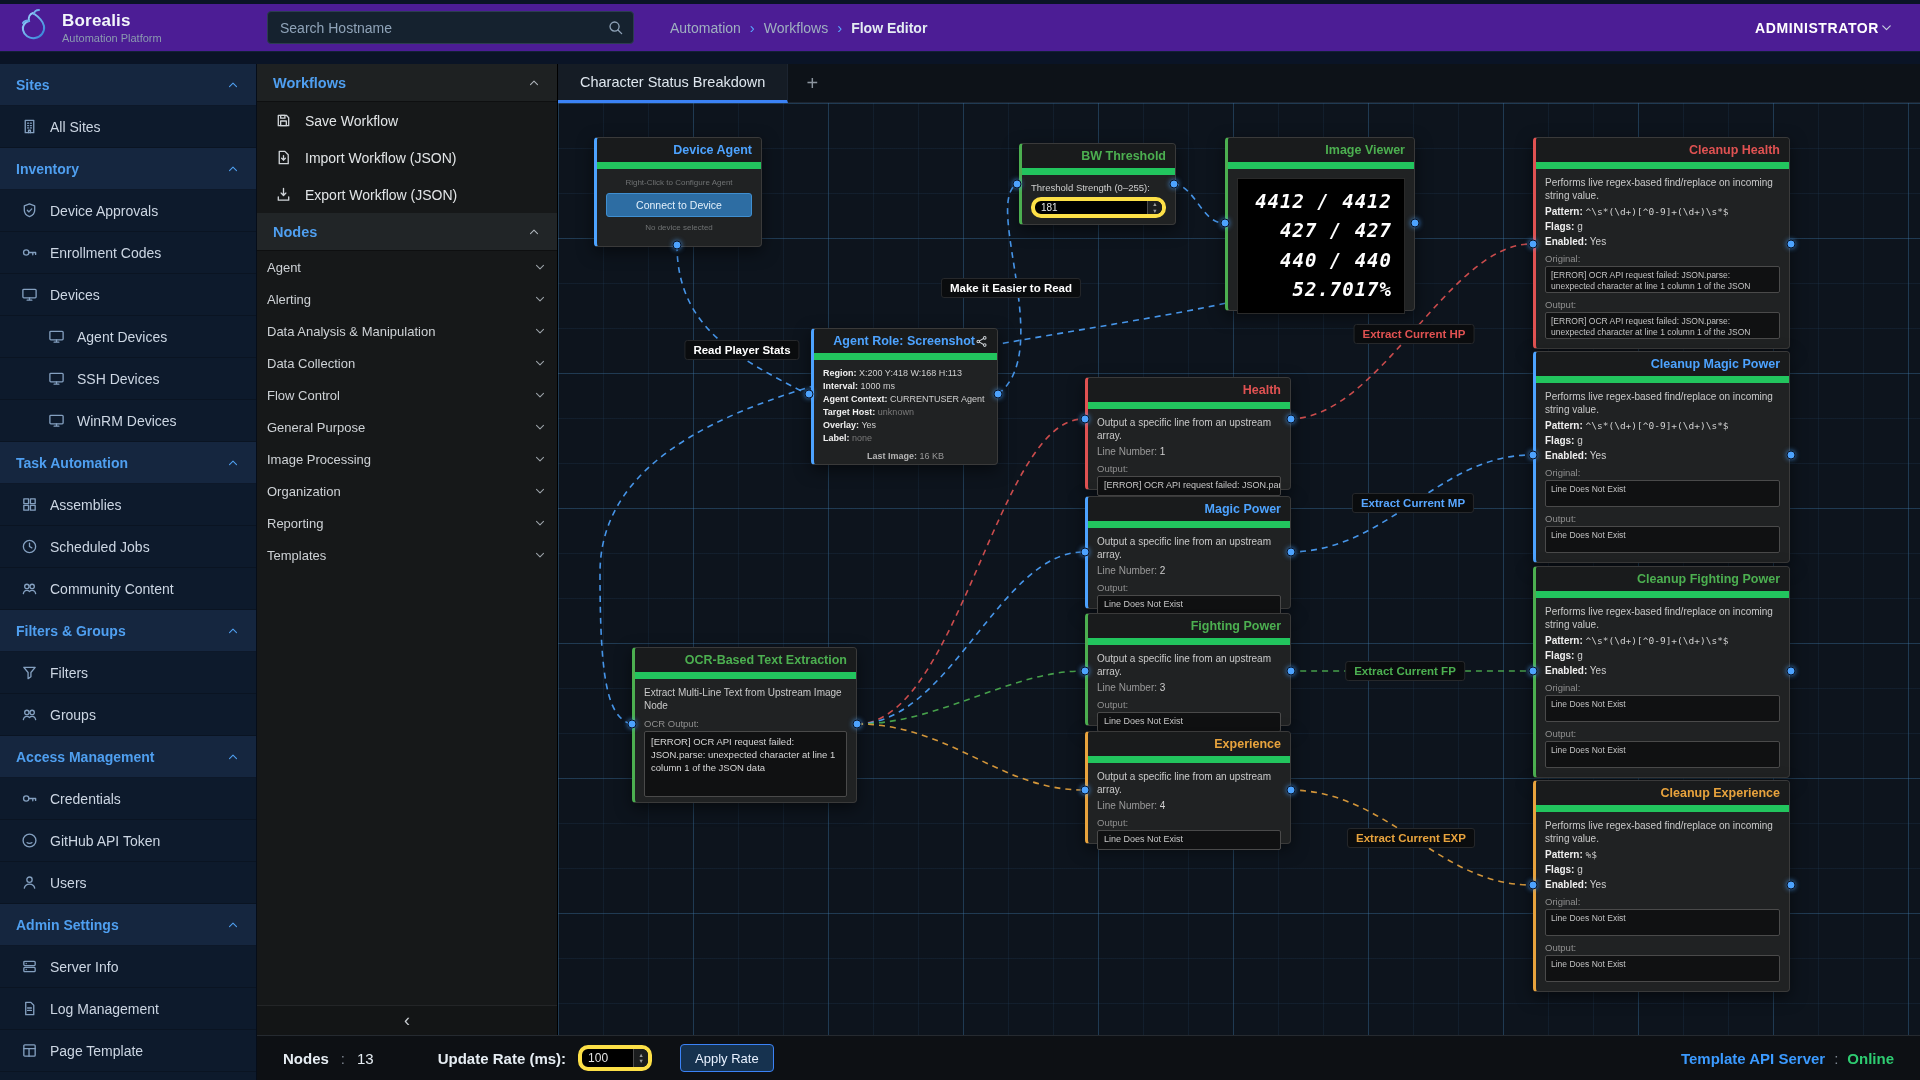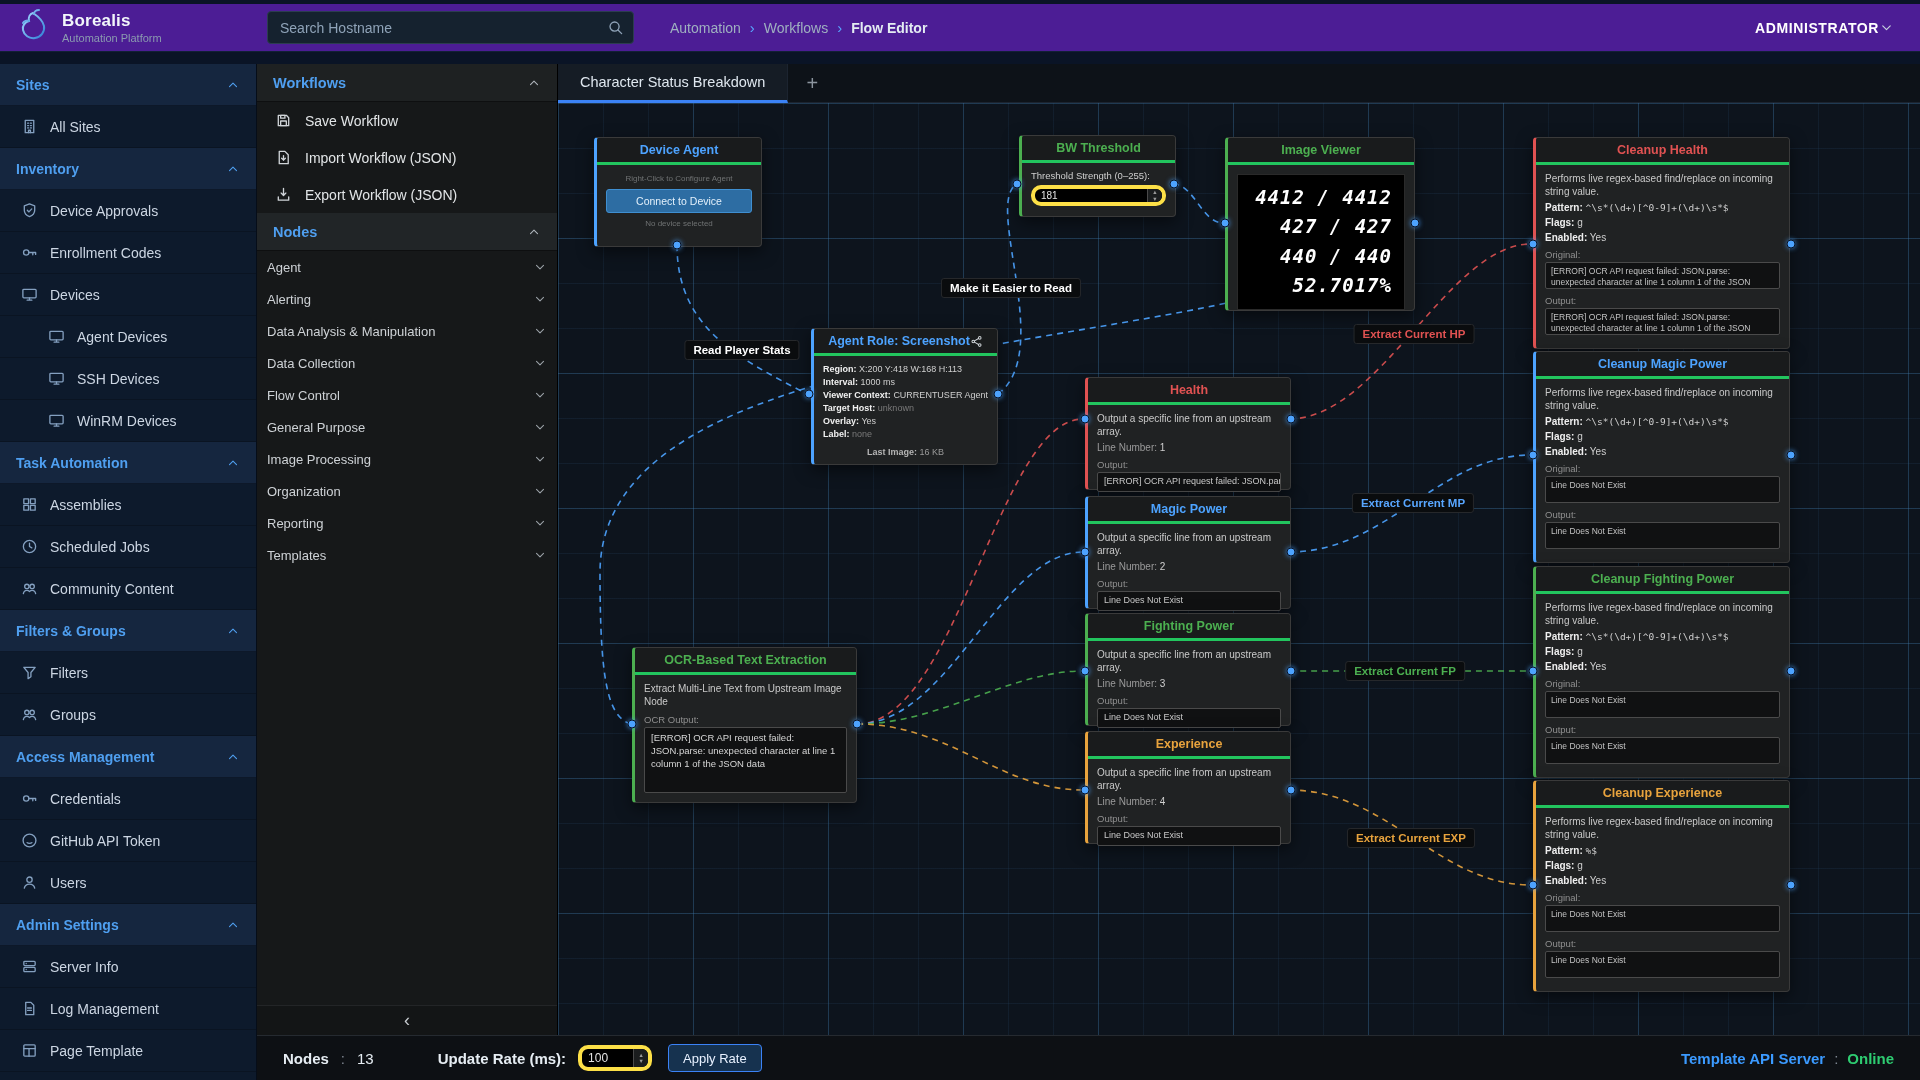--- a/index.html
+++ b/index.html
@@ -57,21 +57,21 @@
       linear-gradient(90deg, rgba(52,96,140,.14) 1px, transparent 1px);
     background-size:135px 135px,135px 135px,45px 45px,45px 45px;
     overflow:hidden}
   .edges{position:absolute;left:0;top:0;z-index:1}
   .edges path{fill:none;stroke-width:1.6;stroke-dasharray:6 5;opacity:.9}
   .e-blue{stroke:#4da3ff}.e-red{stroke:#e05252}.e-green{stroke:#4caf50}.e-orange{stroke:#e8a33d}
 
   .elabel{position:absolute;transform:translate(-50%,-50%);background:#0a0c0e;border:1px solid #26282b;border-radius:3px;padding:3px 8px;font-size:11.5px;font-weight:bold;white-space:nowrap;z-index:6}
 
   .node{position:absolute;background:#202223;border:1px solid #3a3a3a;border-left:3px solid var(--acc,#4da3ff);border-radius:4px;box-shadow:0 5px 16px rgba(0,0,0,.5);z-index:5}
-  .nh{background:#191b1c;border-bottom:3px solid #22c55e;padding:5px 9px;border-radius:3px 3px 0 0;display:flex;justify-content:center;align-items:center}
+  .nh{background:#191b1c;border-bottom:7px solid #22c55e;padding:5px 9px;border-radius:3px 3px 0 0;display:flex;justify-content:flex-end;align-items:center}
   .nt{font-size:12.5px;font-weight:bold;color:var(--acc,#4da3ff)}
   .nb{padding:7px 9px;color:#c9c9c9}
   .desc{font-size:10px;line-height:1.3;color:#c9c9c9}
   .kv{font-size:10px;margin-top:4px;color:#cfcfcf}
   .kv b{color:#efefef}
   .mono{font-family:"DejaVu Sans Mono",monospace;font-size:9.5px}
   .flabel{font-size:9.5px;color:#8f8f8f;margin-top:6px}
   .fbox{margin-top:2px;background:#101112;border:1px solid #4a4a4a;border-radius:2px;font-size:8.5px;line-height:1.3;color:#c3c3c3;padding:3px 5px;height:27px;overflow:hidden}
   .obox{margin-top:2px;background:#101112;border:1px solid #4a4a4a;border-radius:2px;font-size:9px;color:#c9c9c9;padding:3px 6px;height:20px;white-space:nowrap;overflow:hidden}
   .cleanup{width:257px;height:212px}
@@ -103,21 +103,21 @@
   .port{position:absolute;width:9px;height:9px;border-radius:50%;background:#4da3ff;border:1px solid #0a1426;transform:translate(-50%,-50%);z-index:8;box-shadow:0 0 5px rgba(77,163,255,.75)}
 
   
   .statusbar{position:absolute;left:257px;top:1035px;width:1663px;height:45px;background:#0d1014;border-top:1px solid #252a30;display:flex;align-items:center;padding:0 26px;gap:12px;z-index:35}
   .statusbar .sb-b{color:#e6edf3;font-weight:bold;font-size:15px}
   .statusbar .sb-sep{color:#7d8590;font-size:15px}
   .statusbar .sb-v{color:#e6edf3;font-size:15px}
   .gap40{width:40px}
   .rate-box{width:74px;height:26px}
   .rate-box input{font-size:12px}
-  .apply-btn{height:28px;background:#16324f;border:1px solid #3b82f6;border-radius:4px;color:#e8f1ff;font-size:13px;padding:0 14px;margin-left:4px;font-family:"Liberation Sans",sans-serif;cursor:pointer}
+  .apply-btn{height:28px;background:#16324f;border:1px solid #3b82f6;border-radius:4px;color:#e8f1ff;font-size:13px;padding:0 14px;margin-left:16px;font-family:"Liberation Sans",sans-serif;cursor:pointer}
   .backend{margin-left:auto;display:flex;align-items:center;gap:9px}
   .backend .bl{color:#3b9aff;font-weight:bold;font-size:15px}
   .backend .bs{color:#2ecc71;font-weight:bold;font-size:15px}
 </style>
 </head>
 <body>
 
 <div class="app">
 
   <header class="topbar">
@@ -554,21 +554,21 @@
       <div class="nh">
           <span class="nt">Device Agent</span>
         </div>
       <div class="nb">
         <div class="hint">Right-Click to Configure Agent</div>
         <button class="node-btn">Connect to Device</button>
         <div class="hint">No device selected</div>
       </div>
     </div>
 
-    <div class="node bw-node" style="left: 461px; top: 32px; --acc: #4caf50;">
+    <div class="node bw-node" style="left: 461px; top: 40px; --acc: #4caf50;">
       <div class="nh">
           <span class="nt">BW Threshold</span>
         </div>
       <div class="nb">
         <div class="blab">Threshold Strength (0–255):</div>
         <div class="numbox">
           <input value="181" style="">
           <div class="spin">
               <span>▴</span>
               <span>▾</span>
@@ -599,21 +599,21 @@
               <circle cx="13.5" cy="4" r="1.8"></circle>
               <circle cx="4.5" cy="9" r="1.8"></circle>
               <circle cx="13.5" cy="14" r="1.8"></circle>
               <path d="M6.2 8.2l5.6-3.3M6.2 9.8l5.6 3.3"></path>
             </svg>
           </span>
       </div>
       <div class="nb">
         <div class="srow"><b>Region:</b> <span>X:200 Y:418 W:168 H:113</span></div>
         <div class="srow"><b>Interval:</b> <span>1000 ms</span></div>
-        <div class="srow"><b>Viewer Context:</b> <span>CURRENTUSER Agent</span></div>
+        <div class="srow"><b>Agent Context:</b> <span>CURRENTUSER Agent</span></div>
         <div class="srow"><b>Target Host:</b> <span class="dim">unknown</span></div>
         <div class="srow"><b>Overlay:</b> <span>Yes</span></div>
         <div class="srow"><b>Label:</b> <span class="dim">none</span></div>
         <div class="sfoot"><b>Last Image:</b> <span>16 KB</span></div>
       </div>
     </div>
 
     <div class="node ocr-node" style="left: 74px; top: 544px; --acc: #4caf50;">
       <div class="nh">
           <span class="nt">OCR-Based Text Extraction</span>

